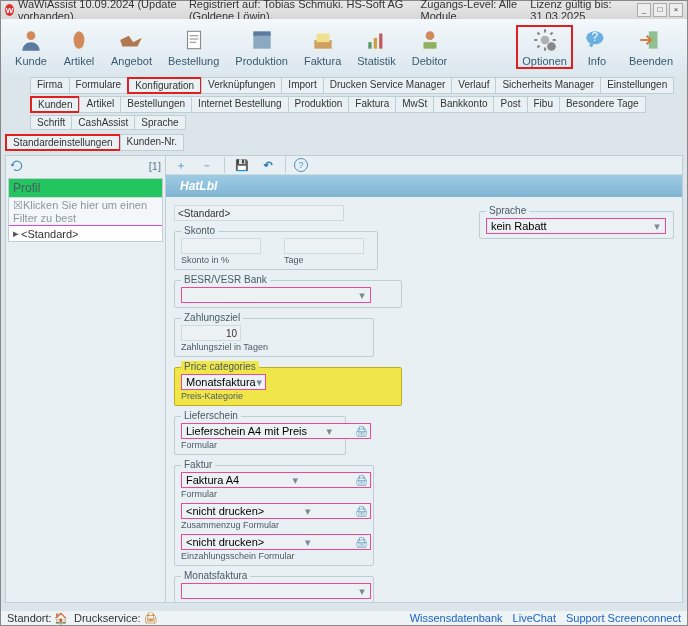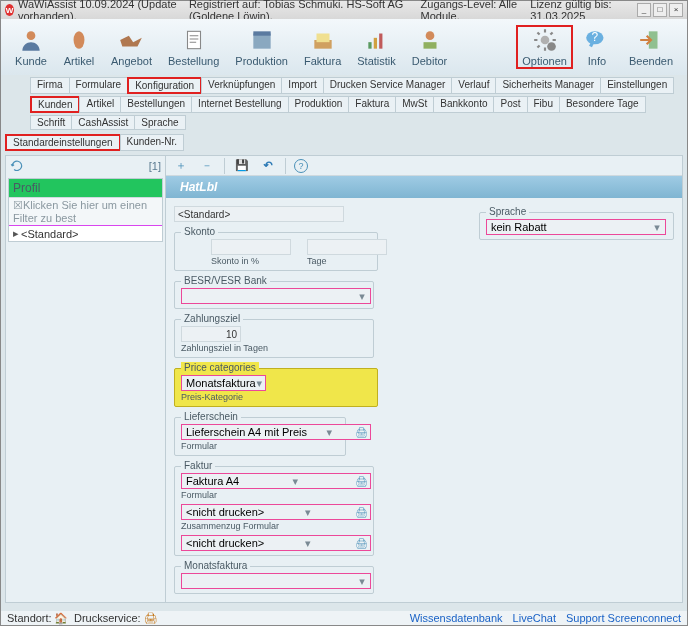--- a/index.html
+++ b/index.html
@@ -32,21 +32,21 @@
   .banner { height:22px; background:linear-gradient(#9fcbe4,#7fb5d2); color:#fff; font-weight:bold; font-style:italic; padding:4px 14px; font-size:12px;}
   .formbody { padding:8px; display:flex; gap:30px; align-items:flex-start;}
   .col { display:flex; flex-direction:column; gap:4px;}
   .input { background:#ecf1f4; border:1px solid #cfd9de; height:16px; padding:1px 3px; font-size:10px; color:#333;}
   .inputw { width:170px;}
   .lbl { font-size:10px; color:#4a5a64; }
   .group { border:1px solid #bfcdd4; border-radius:2px; padding:6px 6px 4px 6px; position:relative; margin-top:6px;}
   .group .gtitle { position:absolute; top:-7px; left:6px; background:#e8f0f4; padding:0 3px; font-size:10px; color:#4a5a64;}
   .group.yellow { background:#f0e64a; border-color:#c0b020;}
   .group.yellow .gtitle { background:#f0e64a;}
-  .row { display:flex; gap:16px; align-items:flex-end;margin-left:30px;}
+  .row { display:flex; gap:16px; align-items:flex-end;}
   .combo { background:#ecf1f4; border:1px solid #ec4899; height:16px; display:flex; align-items:center; justify-content:space-between; padding:0 2px 0 4px; font-size:10px; width:190px;}
   .combo .dd { width:12px; text-align:center; color:#7a8a94;}
   .combo .ric { color:#4a90b8; margin-left:4px; font-size:10px;}
   .sublbl { font-size:9px; color:#4a5a64; margin-top:1px;}
   .statusbar { height:18px; background:#eef3f6; border-top:4px solid #dce6ea; display:flex; align-items:center; padding:0 6px; font-size:10px; color:#333;}
   .statusbar .right { margin-left:auto; display:flex; gap:10px;}
   .statusbar a { color:#1a62c6; text-decoration:none;}
   svg { display:block;}
 </style>
 </head>
@@ -247,35 +247,35 @@
                 <input class="input" style="width: 80px;">
                 <div class="sublbl">Skonto in %</div>
               </div>
               <div style="flex:1">
                 <input class="input" style="width: 80px;">
                 <div class="sublbl">Tage</div>
               </div>
             </div>
           </div>
 
-          <div class="group" style="width:200px">
+          <div class="group" style="width:228px">
             <span class="gtitle">BESR/VESR Bank</span>
             <div class="combo">
                 <span></span>
                 <span class="dd">▾</span>
               </div>
           </div>
 
           <div class="group" style="width:200px">
             <span class="gtitle">Zahlungsziel</span>
             <input class="input" style="width: 60px; text-align: right;" value="10">
             <div class="sublbl">Zahlungsziel in Tagen</div>
           </div>
 
-          <div class="group yellow" style="width:204px">
+          <div class="group yellow" style="width:228px">
             <span class="gtitle">Price categories</span>
             <div class="combo" style="width:85px">
                 <span>Monatsfaktura</span>
                 <span class="dd">▾</span>
               </div>
             <div class="sublbl">Preis-Kategorie</div>
           </div>
 
           <div class="group" style="width:172px">
             <span class="gtitle">Lieferschein</span>
@@ -299,20 +299,21 @@
                 <span>&lt;nicht drucken&gt;</span>
                 <span class="dd">▾</span>
                 <span class="ric">🖨</span>
               </div>
             <div class="sublbl">Zusammenzug Formular</div>
             <div class="combo" style="margin-top:4px">
                 <span>&lt;nicht drucken&gt;</span>
                 <span class="dd">▾</span>
                 <span class="ric">🖨</span>
               </div>
+            <div class="sublbl">Einzahlungsschein Formular</div>
           </div>
 
           <div class="group" style="width:200px">
             <span class="gtitle">Monatsfaktura</span>
             <div class="combo">
                 <span></span>
                 <span class="dd">▾</span>
               </div>
           </div>
 

